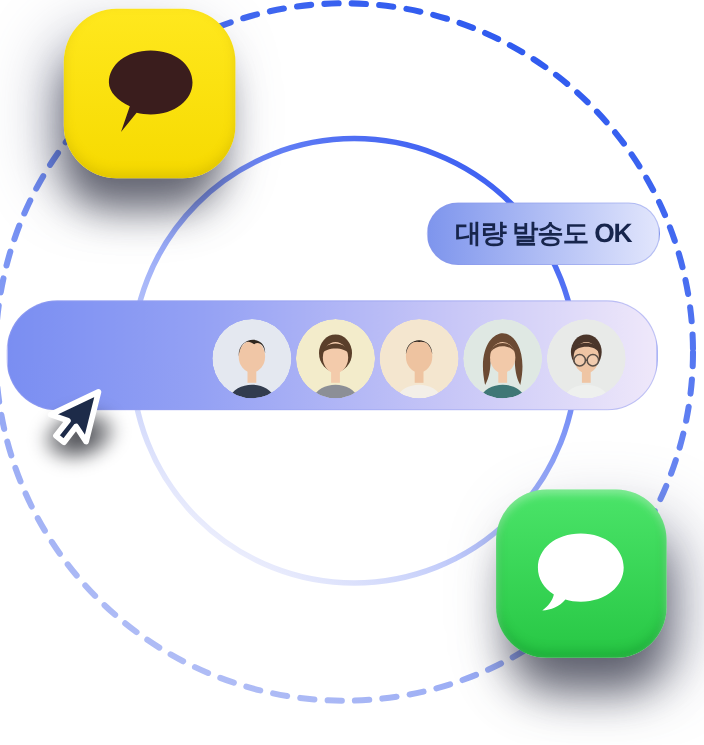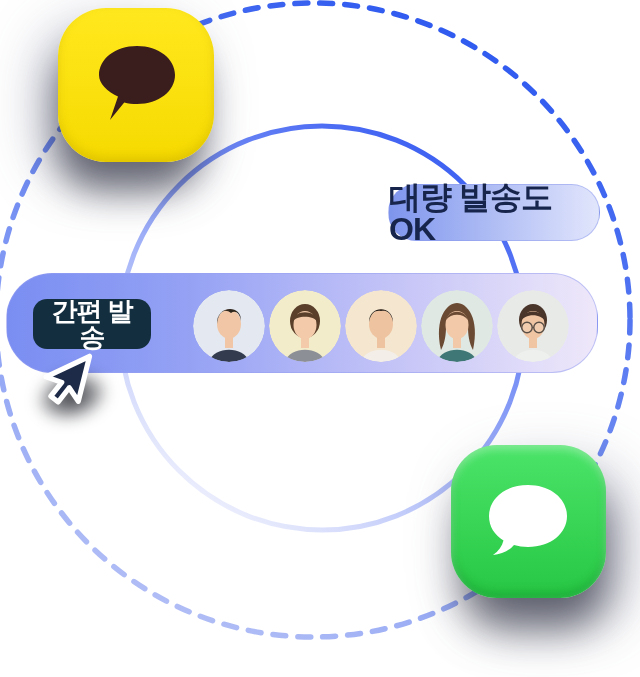--- a/index.html
+++ b/index.html
@@ -14,21 +14,21 @@
        background:var(--btn-bg);color:var(--btn-fg);font-family:inherit;font-weight:800;font-size:26px;
        line-height:1;display:flex;align-items:center;justify-content:center;letter-spacing:-1px;cursor:pointer;}
   .avatars{position:absolute;left:0;top:0;width:100%;height:100%;}
   .avatar{position:absolute;top:16px;width:72px;height:72px;border-radius:50%;overflow:hidden;}
   .avatar svg{display:block;width:100%;height:100%;}
   .av1{left:186px}.av2{left:262px}.av3{left:338px}.av4{left:414px}.av5{left:490px}
   
   .pill{position:absolute;display:flex;align-items:center;justify-content:center;z-index:5;
         font-weight:800;line-height:1;letter-spacing:-1px;box-sizing:border-box;
         background:linear-gradient(90deg,var(--g1),var(--g2));border:1px solid rgba(138,152,236,.5);}
-  .pill-bulk{left:388px;top:184px;width:212px;height:57px;border-radius:29px;font-size:32px;color:var(--fg);}
+  .pill-bulk{left:388px;top:184px;width:212px;height:57px;border-radius:29px;font-size:24px;color:var(--fg);}
   .pill-install{left:62px;top:437px;width:252px;height:55px;border-radius:28px;font-size:26px;color:var(--fg);}
   
   .app-icon{position:absolute;z-index:6;}
   .app-icon svg{display:block;}
   .kakao{left:58px;top:8px;width:156px;height:154px;border-radius:48px;
          background:linear-gradient(180deg,var(--c1),var(--c2));
          box-shadow:-6px 34px 36px -6px rgba(22,24,40,.58),-16px 18px 55px rgba(92,97,128,.38),
                     inset 0 -5px 10px rgba(175,148,0,.30);}
   .imessage{left:451px;top:445px;width:155px;height:153px;border-radius:46px;
          background:linear-gradient(180deg,var(--c1),var(--c2));
@@ -62,21 +62,20 @@
     <circle cx="322" cy="328" r="202" fill="none" stroke="url(#gSolid)" stroke-width="5"></circle>
   </svg>
 
   <div class="app-icon kakao" style="--c1: #ffe81e; --c2: #f6da00;">
     <svg class="bubble" width="156" height="154" viewBox="0 0 156 154">
       <path d="M79,38 c22,0 38,13 38,29 c0,16 -16,29 -38,29 c-4.5,0 -8.8,-0.5 -12.8,-1.5 L52,112 L60,88.5 C49,83.5 41,75.5 41,67 C41,51 57,38 79,38 Z" fill="#3a1d1d"></path>
     </svg>
   </div>
 
   <div class="bar" style="--g1: #7a8ef2; --g2: #94a1f4; --g3: #c7c6f7; --g4: #efe8fa;">
-    <button class="send-btn" style="--btn-bg: #132f3f; --btn-fg: #ffffff;">간편 발송</button>
     <div class="avatars">
 
       <div class="avatar av1">
         <svg viewBox="0 0 72 72">
           <clipPath id="avc1">
               <circle cx="36" cy="36" r="36"></circle>
             </clipPath>
           <g clip-path="url(#avc1)">
             <circle cx="36" cy="36" r="36" fill="#e4e8f0"></circle>
             <rect x="32" y="44" width="8" height="14" fill="#f0c6a6"></rect>

